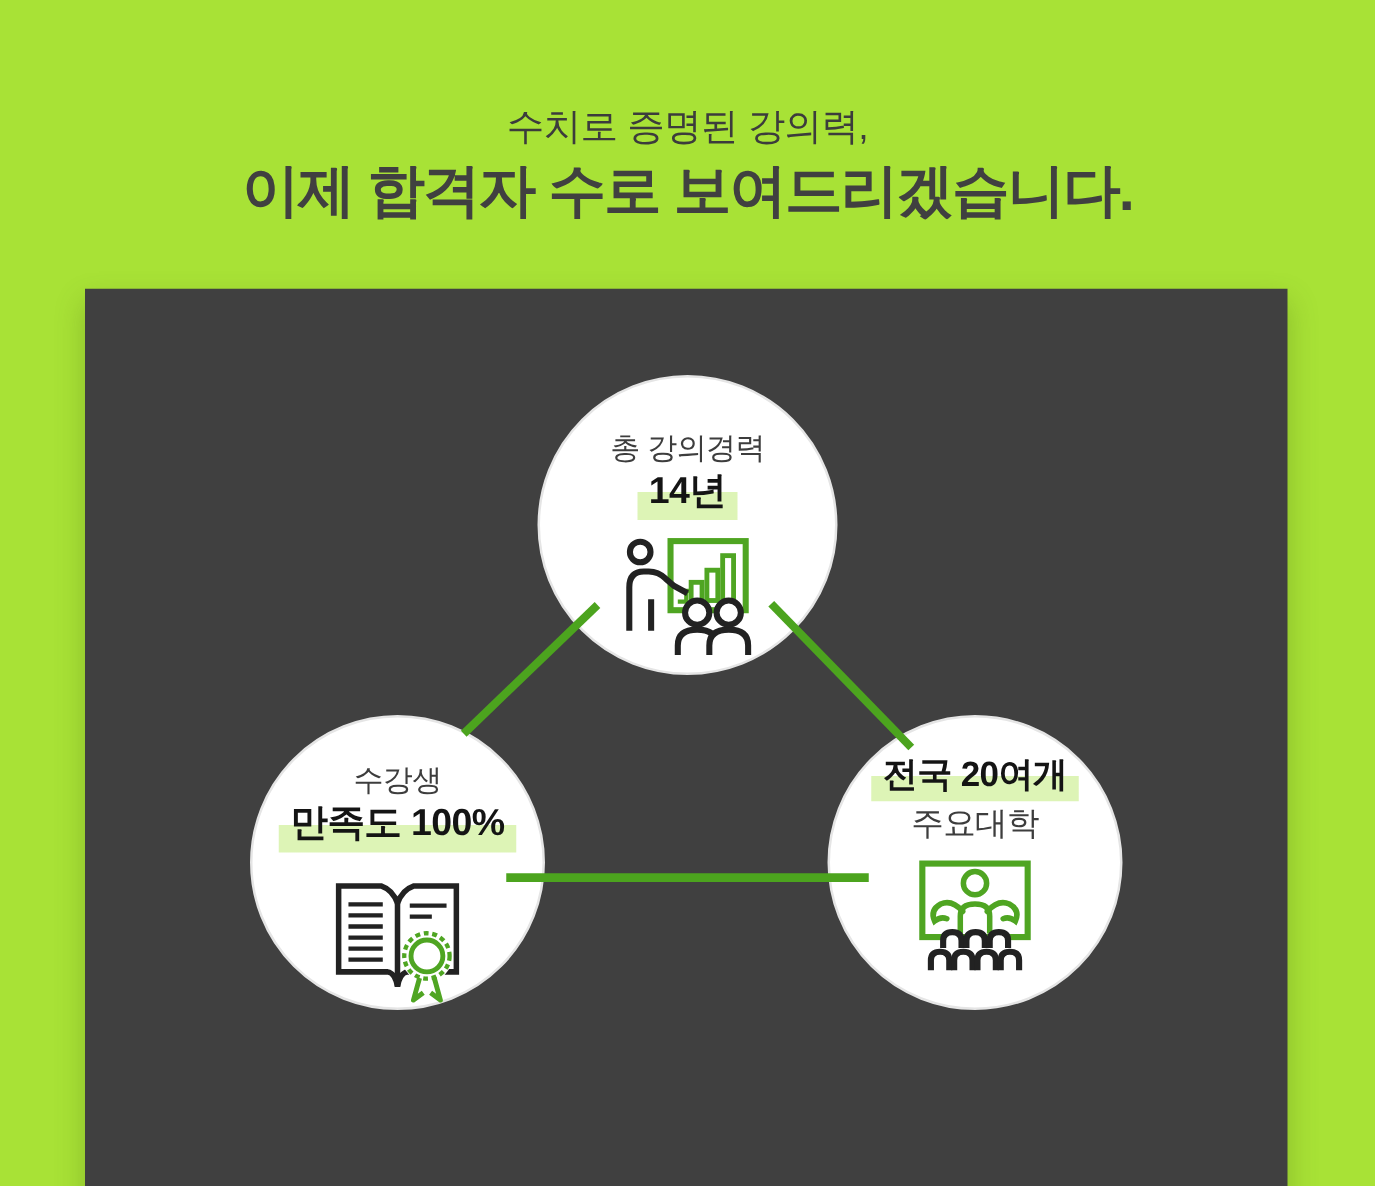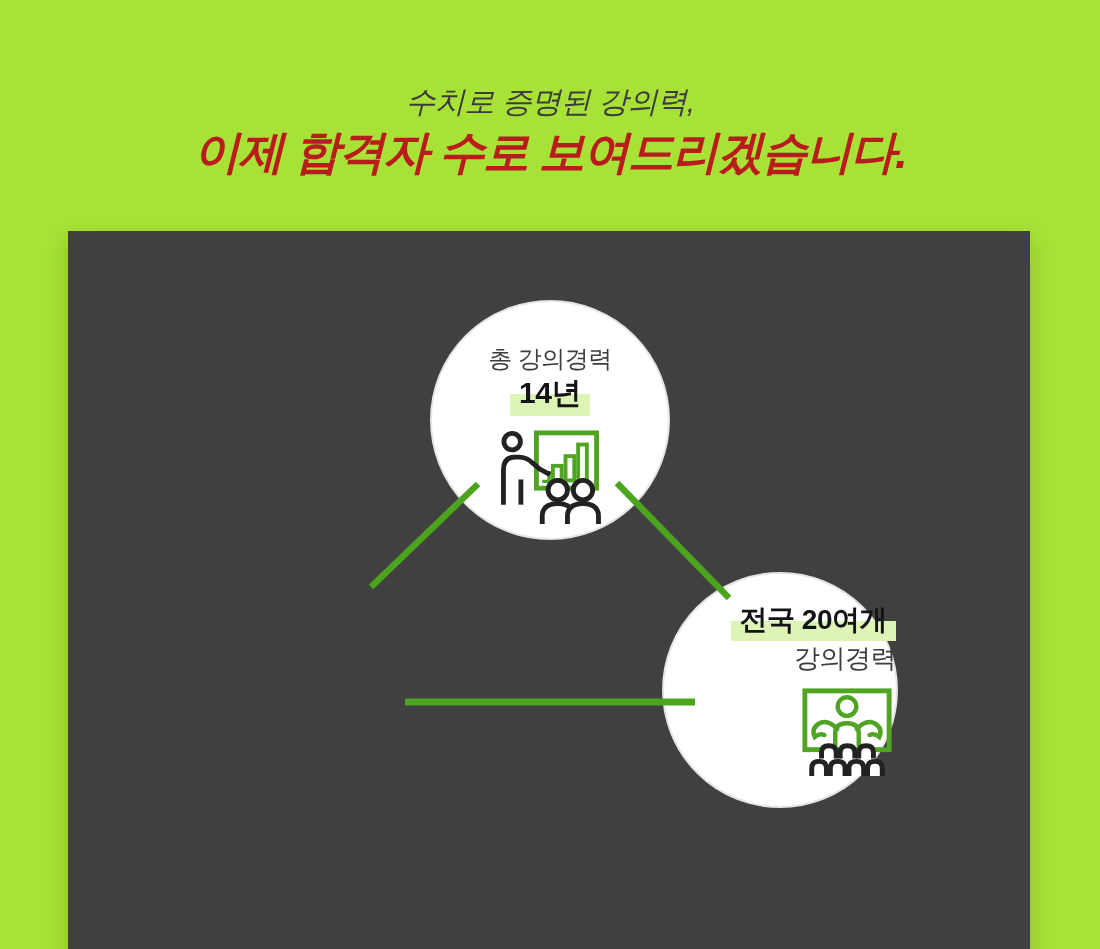--- a/index.html
+++ b/index.html
@@ -10,31 +10,30 @@
   .page{
     position:relative;
     width:1100px;height:949px;
     background:#a8e236;
     overflow:hidden;
   }
   
   .header{
     position:absolute;top:84px;left:0;width:1100px;
     text-align:center;
-    font-style:italic;
   }
   .header .subtitle{
     font-size:30px;line-height:36px;
     font-weight:500;color:#3c3c3c;
     letter-spacing:-0.5px;
   }
   .header .title{
     margin:6px 0 0 0;
     font-size:46px;line-height:52px;
-    font-weight:900;color:#b91c1c;
+    font-weight:900;color:#404040;
     letter-spacing:-1.5px;
   }
   
   .card{
     position:absolute;left:68px;top:231px;
     width:962px;height:764px;
     background:#404040;
     box-shadow:0 10px 22px rgba(70,100,15,0.30);
   }
   .connectors{
@@ -46,21 +45,21 @@
     box-sizing:border-box;
     background:#ffffff;
     border:2px solid #e5e5e5;
     border-radius:50%;
     z-index:2;
     display:flex;flex-direction:column;align-items:center;
     text-align:center;
   }
   .circle-top{left:362px;top:69px;width:240px;height:240px;padding-top:42px;}
   .circle-left{left:132px;top:341px;width:236px;height:236px;padding-top:36px;}
-  .circle-right{left:594px;top:341px;width:236px;height:236px;padding-top:30px;align-items:flex-end;}
+  .circle-right{left:594px;top:341px;width:236px;height:236px;padding-top:30px;}
   .label-sm{
     font-size:24px;line-height:30px;
     color:#3d3d3d;font-weight:400;
     letter-spacing:-0.5px;
   }
   .label-lg{
     font-size:30px;line-height:34px;
     color:#141414;font-weight:700;
     letter-spacing:-0.5px;
     margin-top:2px;
@@ -113,26 +112,47 @@
           <path d="M25,78 L25,52" fill="none" stroke="#222222" stroke-width="5"></path>
 
           <path d="M47,98 L47,90 Q47,77 63,77 Q79,77 79,90 L79,98" fill="#ffffff" stroke="#222222" stroke-width="5"></path>
           <circle cx="63" cy="63" r="10" fill="#ffffff" stroke="#222222" stroke-width="5"></circle>
           <path d="M73,98 L73,90 Q73,77 89,77 Q105,77 105,90 L105,98" fill="#ffffff" stroke="#222222" stroke-width="5"></path>
           <circle cx="89" cy="63" r="10" fill="#ffffff" stroke="#222222" stroke-width="5"></circle>
         </svg>
       </div>
     </div>
 
+    <div class="circle circle-left">
+      <div class="label-sm">수강생</div>
+      <div class="label-lg">
+        <span class="hl">만족도 100%</span>
+      </div>
+      <div class="icon-box">
+        <svg width="114" height="103" viewBox="0 0 116 105">
+
+          <path d="M10,9 H45 Q54,12 58,23 Q62,12 71,9 H106 V79 H66 Q60,80 58,91 Q56,80 50,79 H10 Z" fill="#ffffff" stroke="#222222" stroke-width="4.5"></path>
+          <path d="M58,23 V91" fill="none" stroke="#222222" stroke-width="4.5"></path>
+          <path d="M18,24 H46 M18,33 H46 M18,42 H46 M18,51 H46 M18,60 H46 M18,69 H46" stroke="#222222" stroke-width="3.5"></path>
+          <path d="M68,25 H98 M68,34 H86" stroke="#222222" stroke-width="3.5"></path>
+
+          <circle cx="82" cy="66" r="21" fill="#ffffff" stroke="none"></circle>
+          <circle cx="82" cy="66" r="18.5" fill="#ffffff" stroke="#4fa522" stroke-width="3.5" stroke-dasharray="4 3"></circle>
+          <circle cx="82" cy="66" r="13" fill="#ffffff" stroke="#4fa522" stroke-width="4"></circle>
+          <path d="M76,84 L71,102 L79,96" fill="none" stroke="#4fa522" stroke-width="4" stroke-linejoin="round"></path>
+          <path d="M88,84 L93,102 L85,96" fill="none" stroke="#4fa522" stroke-width="4" stroke-linejoin="round"></path>
+        </svg>
+      </div>
+    </div>
 
     <div class="circle circle-right">
       <div class="label-lg">
         <span class="hl">전국 20여개</span>
       </div>
-      <div class="label-sm">강의경력</div>
+      <div class="label-sm">주요대학</div>
       <div class="icon-box">
         <svg width="98" height="98" viewBox="0 0 100 100">
 
           <rect x="7" y="7" width="86" height="60" fill="none" stroke="#4fa522" stroke-width="5"></rect>
 
           <circle cx="50" cy="23" r="9.5" fill="#ffffff" stroke="#4fa522" stroke-width="4.5"></circle>
           <path d="M38,64 V50 Q38,40 50,40 Q62,40 62,50 V64" fill="none" stroke="#4fa522" stroke-width="4.5"></path>
           <path d="M40,46 Q31,36 22,40 Q13,45 17,54 Q22,50 27,52" fill="none" stroke="#4fa522" stroke-width="4.5" stroke-linecap="round"></path>
           <path d="M60,46 Q69,36 78,40 Q87,45 83,54 Q78,50 73,52" fill="none" stroke="#4fa522" stroke-width="4.5" stroke-linecap="round"></path>
 

